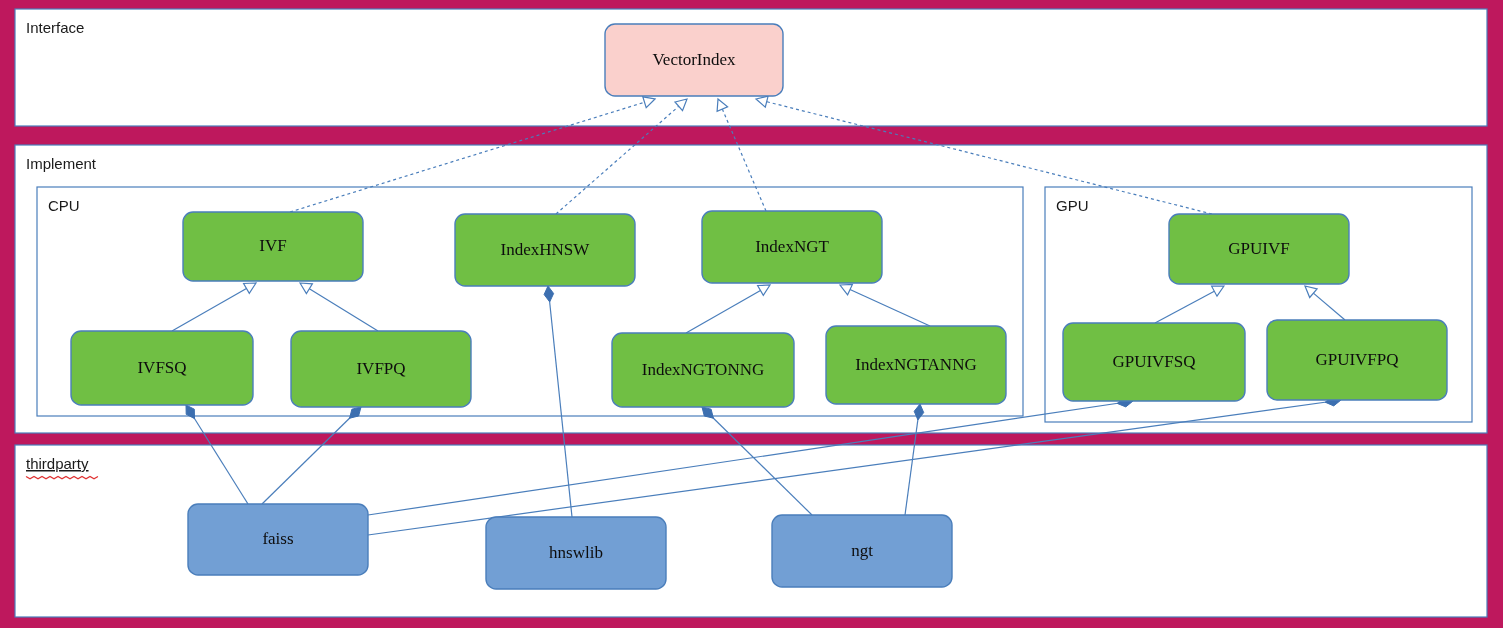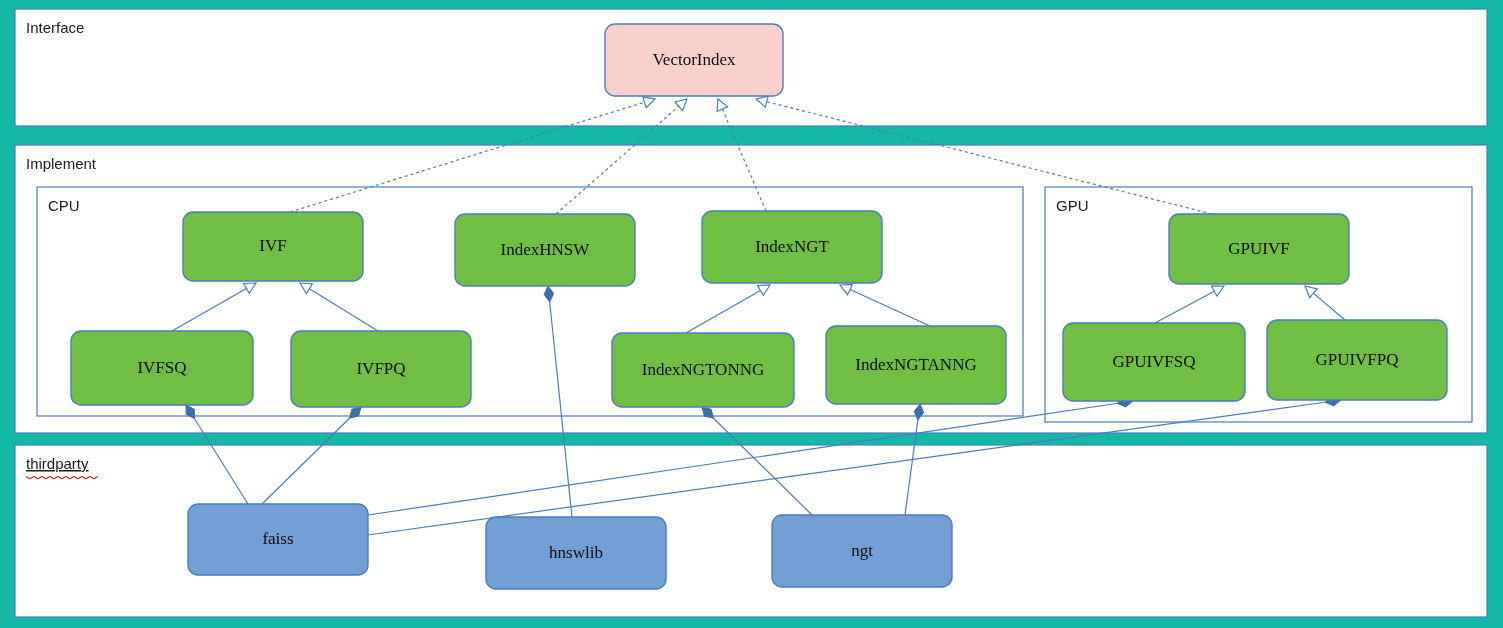--- a/index.html
+++ b/index.html
@@ -7,21 +7,21 @@
     padding: 0;
     background: #ffffff;
   }
   body {
     font-family: "Liberation Sans", sans-serif;
   }
   #diagram-root {
     position: relative;
     width: 1503px;
     height: 628px;
-    background: #14b8a6;
+    background: #be185d;
     overflow: hidden;
   }
   svg#canvas {
     position: absolute;
     left: 0;
     top: 0;
     width: 1503px;
     height: 628px;
     display: block;
   }

